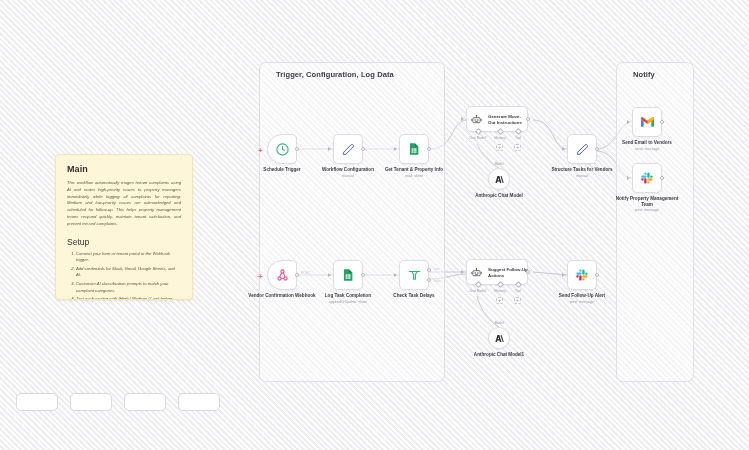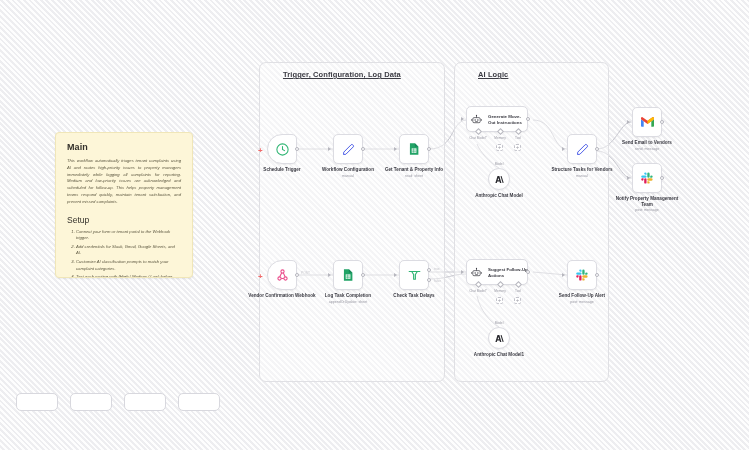--- a/index.html
+++ b/index.html
@@ -65,27 +65,26 @@
 
   
   .group {
     position: absolute;
     border: 1px solid #e0e0e4;
     border-radius: 7px;
     background: rgba(255,255,255,0.42);
   }
   .group-title {
     position: absolute;
-    top: 7px; left: 23px;
+    top: 7px; left: 16px;
     font-size: 7.5px;
     font-weight: 700;
     color: #3c3c44;
     letter-spacing: .1px;
     white-space: nowrap;
-    text-decoration: underline;
   }
 
   
   .node { position: absolute; }
   .node-box {
     position: relative;
     width: 30px; height: 30px;
     background: #ffffff;
     border: 1px solid #dcdce2;
     border-radius: 5px;
@@ -252,41 +251,41 @@
 
     <path class="edge" d="M499,168 C490,163 480,152 477,144"></path>
 
     <path class="edge" d="M499,327 C490,322 480,310 477,296"></path>
 
     <text class="edge-lbl" x="301" y="274">POST</text>
     <text class="edge-lbl" x="434" y="270">true</text>
     <text class="edge-lbl" x="434" y="282">false</text>
   </svg>
 
-  <div class="sticky" style="left:55px; top:132px; width:138px; height:146px;">
+  <div class="sticky" style="left:55px; top:154px; width:138px; height:146px;">
     <h2>Main</h2>
     <p>This workflow automatically triages tenant complaints using AI and routes high-priority issues to property managers immediately while logging all complaints for reporting. Medium and low-priority issues are acknowledged and scheduled for follow-up. This helps property management teams respond quickly, maintain tenant satisfaction, and prevent missed complaints.</p>
     <h3>Setup</h3>
     <ol>
       <li>Connect your form or tenant portal to the Webhook trigger.</li>
       <li>Add credentials for Slack, Gmail, Google Sheets, and AI.</li>
       <li>Customize AI classification prompts to match your complaint categories.</li>
       <li>Test each routing path (High / Medium / Low) before going live.</li>
 
     </ol>
   </div>
 
   <div class="group" style="left:259px; top:62px; width:186px; height:320px;">
     <div class="group-title">Trigger, Configuration, Log Data</div>
   </div>
 
-  <div class="group" style="left:454px; top:62px; width:155px; height:320px;">
-    <div class="group-title">AI Logic</div>
-  </div>
-
+
+  <div class="group" style="left:616px; top:62px; width:78px; height:320px;">
+    <div class="group-title">Notify</div>
+  </div>
 
   <div class="node" style="left:267px; top:134px;">
     <div class="plus-start" style="left:-9px; top:13px;">+</div>
     <div class="node-box trigger">
       <svg class="ic" width="15" height="15" viewBox="0 0 24 24">
         <circle cx="12" cy="12" r="9" fill="none" stroke="#2fb573" stroke-width="1.7"></circle>
         <path d="M12 7.2 V12 L15.3 13.8" fill="none" stroke="#2fb573" stroke-width="1.7" stroke-linecap="round"></path>
       </svg>
       <span class="dot out"></span>
     </div>

